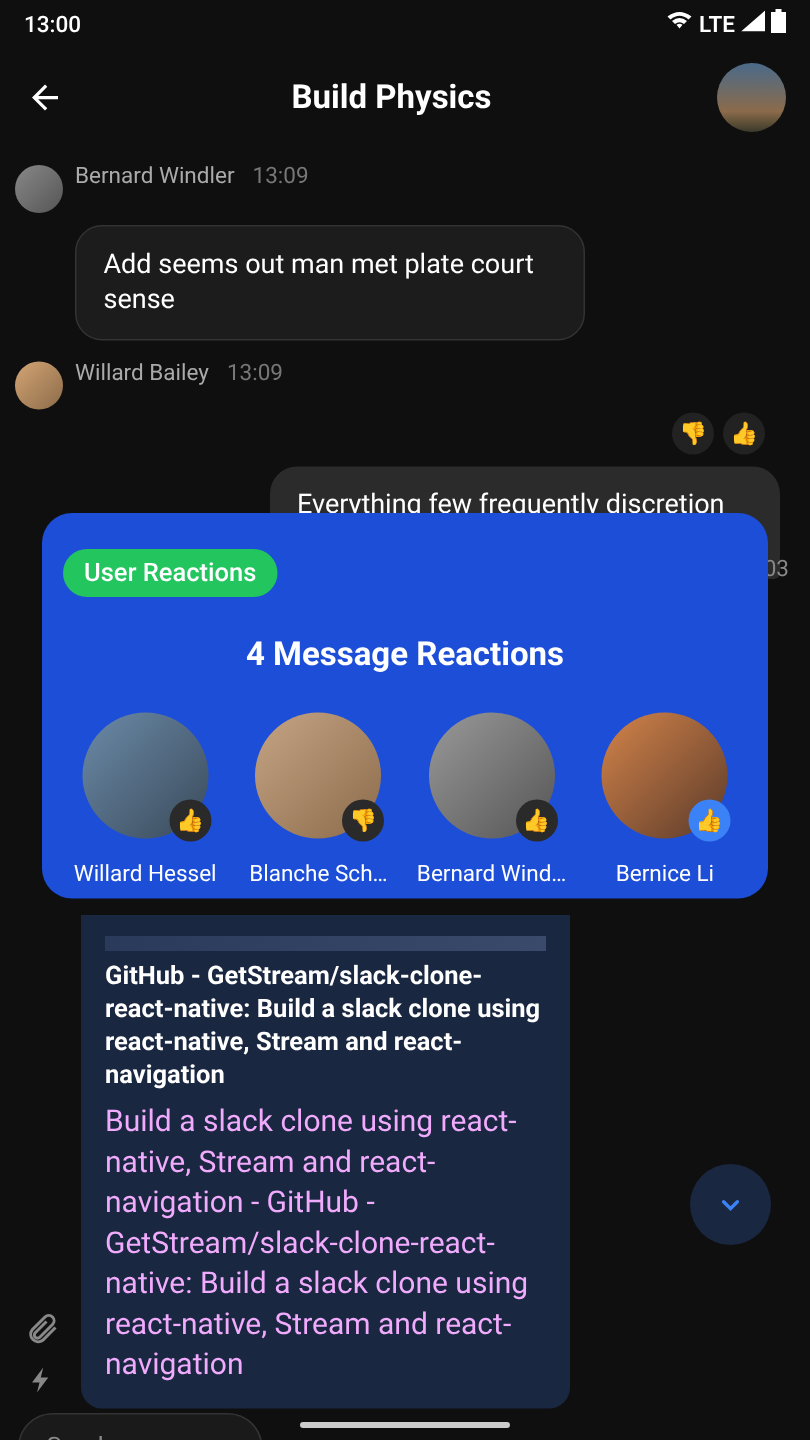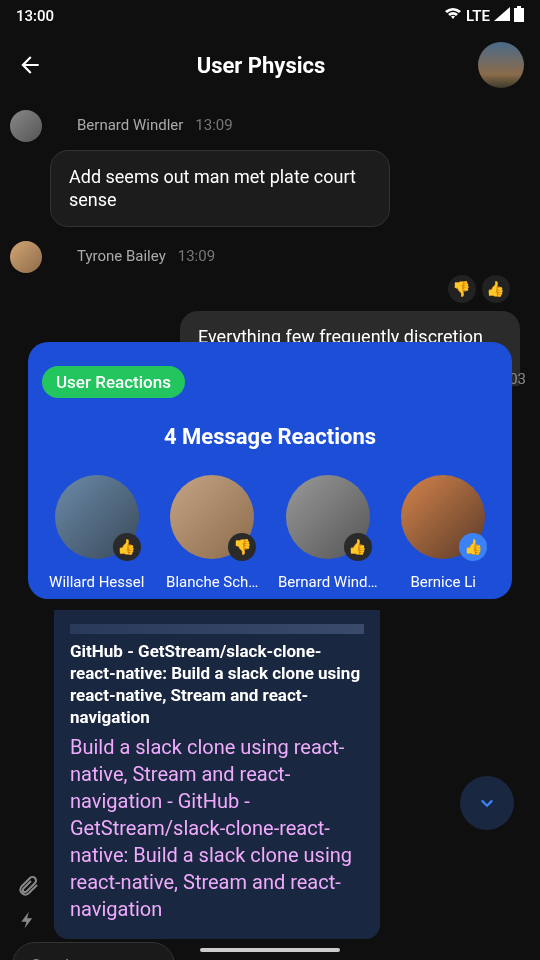--- a/index.html
+++ b/index.html
@@ -10,21 +10,21 @@
 
   .header { display: flex; align-items: center; padding: 10px 16px 14px; gap: 12px; }
   .back-arrow { width: 28px; height: 28px; display: flex; align-items: center; justify-content: center; }
   .header-center { flex: 1; text-align: center; }
   .header-title { font-size: 22px; font-weight: 700; color: #fff; }
   .header-sub { font-size: 15px; color: #aaa; margin-top: 2px; }
   .header-avatar { width: 46px; height: 46px; border-radius: 50%; background: linear-gradient(180deg, #4a6a8a 0%, #8b6b4a 70%, #3a3a2a 100%); }
 
   .chat { padding: 0 10px; }
 
-  .msg-row { display: flex; align-items: center; margin-top: 6px; gap: 27px; }
+  .msg-row { display: flex; align-items: flex-start; margin-top: 6px; }
   .msg-avatar { width: 32px; height: 32px; border-radius: 50%; margin-right: 8px; margin-top: 2px; flex-shrink: 0; }
   .av1 { background: linear-gradient(135deg, #888 0%, #555 100%); }
   .av2 { background: linear-gradient(135deg, #d4a574 0%, #8b6b4a 100%); }
   .msg-meta { display: flex; gap: 12px; align-items: center; color: #999; font-size: 15px; }
   .msg-name { color: #aaa; }
   .msg-time { color: #777; }
 
   .bubble-in { background: #1c1c1c; border: 1px solid #333; border-radius: 18px; padding: 14px 18px; font-size: 18px; color: #fff; margin: 8px 0 12px 40px; max-width: 340px; line-height: 1.3; }
 
   .reactions-row { display: flex; justify-content: flex-end; gap: 6px; padding: 2px 20px 4px 0; }
@@ -83,40 +83,40 @@
   </div>
 </div>
 
 <div class="header">
   <div class="back-arrow">
     <svg width="26" height="26" viewBox="0 0 24 24">
         <path d="M20 11H7.8l5.6-5.6L12 4l-8 8 8 8 1.4-1.4L7.8 13H20z" fill="#fff"></path>
       </svg>
   </div>
   <div class="header-center">
-    <div class="header-title">User Physics</div>
+    <div class="header-title">Build Physics</div>
   </div>
   <div class="header-avatar"></div>
 </div>
 
 <div class="chat">
 
   <div class="msg-row">
     <div class="msg-avatar av1"></div>
     <div class="msg-meta">
       <span class="msg-name">Bernard Windler</span>
       <span class="msg-time">13:09</span>
     </div>
   </div>
   <div class="bubble-in">Add seems out man met plate court sense</div>
 
   <div class="msg-row">
     <div class="msg-avatar av2"></div>
     <div class="msg-meta">
-      <span class="msg-name">Tyrone Bailey</span>
+      <span class="msg-name">Willard Bailey</span>
       <span class="msg-time">13:09</span>
     </div>
   </div>
 
   <div class="reactions-row">
     <div class="react-pill react-down">👎</div>
     <div class="react-pill react-up">👍</div>
   </div>
 
   <div class="bubble-out">Everything few frequently discretion surrounded did simplicity decisively</div>

